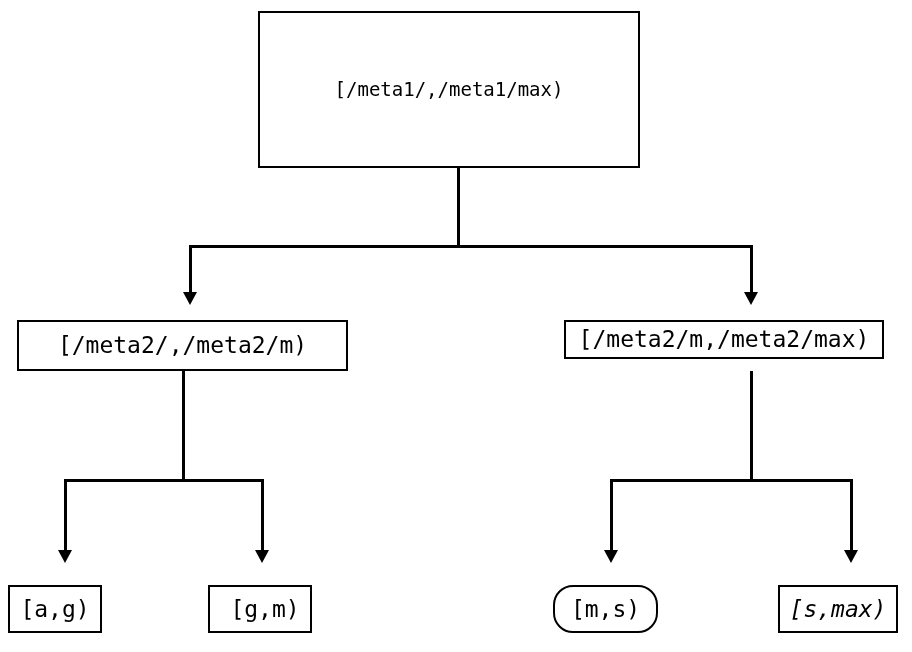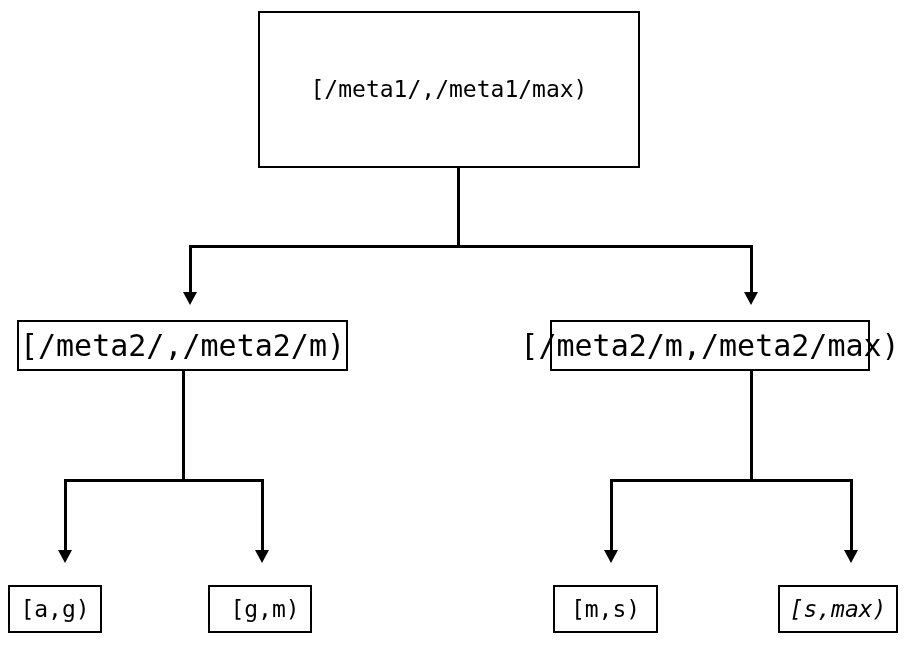--- a/index.html
+++ b/index.html
@@ -29,29 +29,29 @@
     white-space: pre;
     letter-spacing: 0px;
   }
   .node-label {
     display: block;
     white-space: pre;
     line-height: 1;
   }
   .node.root          { left: 258px; top: 11px;  width: 382px; height: 157px; }
   .node.mid-left      { left: 17px;  top: 320px; width: 331px; height: 51px;  }
-  .node.mid-right     { left: 550px; top: 320px; width: 320px; height: 51px; justify-content: center;  }
+  .node.mid-right     { left: 564px; top: 320px; width: 320px; height: 39px; justify-content: center;  }
   .node.leaf-1        { left: 8px;   top: 585px; width: 94px; height: 48px;  }
   .node.leaf-2        { left: 208px; top: 585px; width: 104px; height: 48px; padding-left: 10px;  }
-  .node.leaf-3        { left: 553px; top: 585px; width: 105px; height: 48px;  }
+  .node.leaf-3        { left: 553px; top: 585px; width: 105px; height: 48px; border-radius: 20px;  }
   .node.leaf-4        { left: 778px; top: 585px; width: 120px; height: 48px; font-style: italic;  }
 
-  .node.root .node-label     { font-size: 23px; }
+  .node.root .node-label     { font-size: 19px; }
   .node.mid-left .node-label,
-  .node.mid-right .node-label{ font-size: 30px; }
+  .node.mid-right .node-label{ font-size: 23px; }
   .node.leaf-1 .node-label,
   .node.leaf-2 .node-label,
   .node.leaf-3 .node-label,
   .node.leaf-4 .node-label   { font-size: 23px; }
 
   
   .vline {
     position: absolute;
     width: 3px;
     background: #000000;

